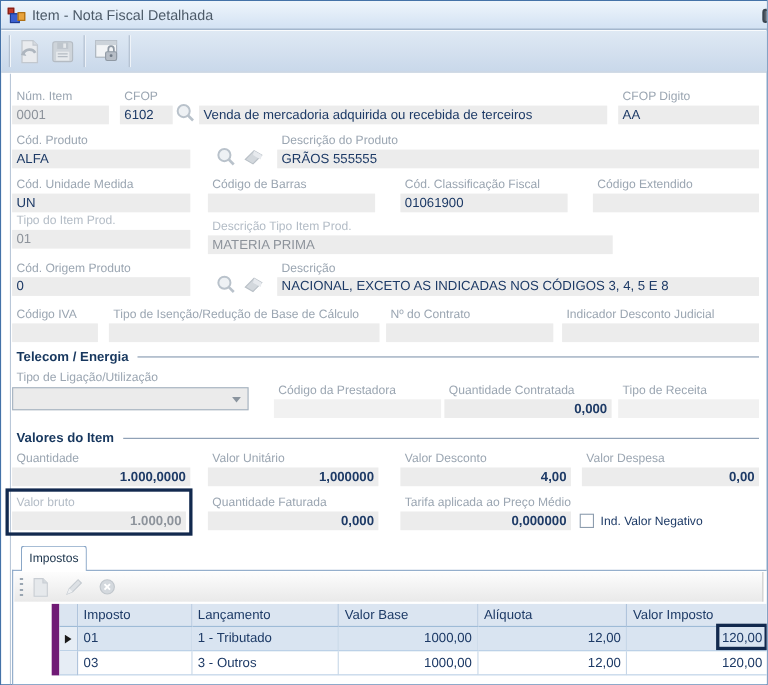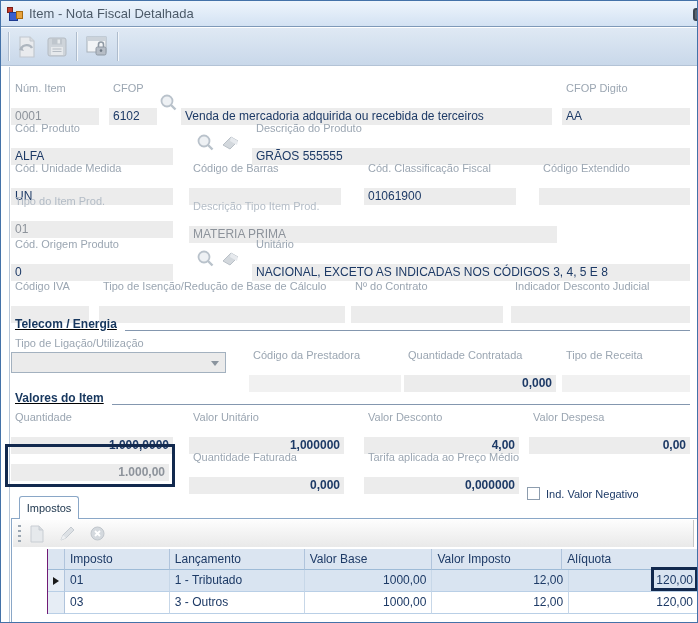--- a/index.html
+++ b/index.html
@@ -30,45 +30,45 @@
     background:linear-gradient(#dfe9f4,#c9d8ea);
     border-bottom:1px solid #b3c3d6;
   }
   .tb-sep { position:absolute; top:4px; width:1px; height:29px; background:#aebccd; box-shadow:1px 0 0 #f2f6fa; }
   .tb-btn { position:absolute; top:3px; width:30px; height:31px; display:flex; align-items:center; justify-content:center; border-radius:3px; }
   
   .fld { position:absolute; }
   .lbl { height:13px; font-size:11px; color:#9ba6b2; white-space:nowrap; padding-left:4px; }
   .lbl.dim { color:#b3bcc6; }
   .box {
-    margin-top:13px; height:17px; background:#ececec; font-size:12px;
+    margin-top:1px; height:17px; background:#ececec; font-size:12px;
     color:#1d3a66; padding:1px 4px 0 4px; white-space:nowrap; overflow:hidden;
   }
   .box.right { text-align:right;font-weight:bold; }
   .box.graytxt { color:#8d939b; }
   .box.lighter { background:#f1f1f1; }
   .combo {
     margin-top:2px; height:21px; background:#ebebeb; border:1px solid #a3b1bf;
     position:relative;
   }
   .combo .arrow {
     position:absolute; right:6px; top:8px; width:0; height:0;
     border-left:4px solid transparent; border-right:4px solid transparent;
     border-top:5px solid #8a949e;
   }
   
-  .section-hdr { position:absolute; display:flex; align-items:flex-end;text-decoration:underline; }
+  .section-hdr { position:absolute; display:flex; align-items:center; }
   .section-hdr .t { font-size:12px; font-weight:bold; color:#17375e; white-space:nowrap; }
   .section-hdr .rule { flex:1; height:1px; background:#8497af; margin-left:8px; }
   
   .icon-wrap { position:absolute; }
   
   .hl-box { position:absolute; border:3px solid #12294e; pointer-events:none; }
   
-  .chk-row { position:absolute; display:flex; align-items:center;margin-top:20px; }
+  .chk-row { position:absolute; display:flex; align-items:center; }
   .chk { width:13px; height:13px; background:#fff; border:1px solid #8d9dae; }
   .chk-lbl { font-size:11px; color:#1d3a66; margin-left:6px; white-space:nowrap; }
   
   .tab {
     position:absolute; left:18px; top:495px; width:60px; height:23px;
     background:#fff; border:1px solid #8aa7c7; border-bottom:none;
     border-radius:3px 3px 0 0; font-size:11px; color:#20384f;
     display:flex; align-items:center; justify-content:center; z-index:3;
   }
   .tab-panel {
@@ -78,21 +78,21 @@
   .grid-toolbar {
     position:absolute; left:1px; top:1px; width:681px; height:27px;
     background:linear-gradient(#fdfdfd,#e9e9e9);
     border-right:1px solid #c6c6c6;
   }
   .grip { position:absolute; left:5px; top:5px; width:3px; height:17px;
     background:repeating-linear-gradient(#9aa6b2 0 2px, transparent 2px 5px); }
   .gt-btn { position:absolute; top:3px; width:22px; height:21px; display:flex; align-items:center; justify-content:center; }
   
   .grid { position:absolute; left:35px; top:30px; width:652px;
-    border-left:1px solid #701a75; font-size:12px; color:#1d3a66; }
+    border-left:7px solid #701a75; font-size:12px; color:#1d3a66; }
   .grow { display:flex; }
   .gcell { border-right:1px solid #c7d7e8; border-bottom:1px solid #b9cfe6; padding:3px 5px 0 5px; height:22px; white-space:nowrap; overflow:hidden; }
   .ghead .gcell { background:#dbe5f1; border-right:1px solid #b0c4dc; border-bottom:1px solid #9ebbd7; height:21px; padding-top:3px; color:#1d3a66; }
   .gsel { background:#e6edf5; border-right:1px solid #b0c4dc; border-bottom:1px solid #b9cfe6; width:17px; height:22px; flex:none; display:flex; align-items:center; justify-content:center; }
   .ghead .gsel { height:21px; background:#dbe5f1; border-bottom:1px solid #9ebbd7; }
   .row-sel .gcell { background:#d9e4f1; }
   .num { text-align:right; }
   .sel-arrow { width:0; height:0; border-top:4px solid transparent; border-bottom:4px solid transparent; border-left:6px solid #1a1a1a; }
   
   .vline { position:absolute; width:1px; background:#b9c7d8; }
@@ -227,21 +227,21 @@
       <line x1="12" y1="12" x2="16.5" y2="16.5" stroke="#b9c2cb" stroke-width="2.4"></line>
     </svg>
   </span>
   <span class="icon-wrap" style="left:218px; top:248px">
     <svg width="22" height="19" viewBox="0 0 22 19">
       <path d="M4 12 L12 4 L19 8 L11 16 Z" fill="#d3d8dd" stroke="#b9c0c7"></path>
       <path d="M12 4 L19 8 L18 12 L11 8 Z" fill="#e7eaee"></path>
     </svg>
   </span>
   <div class="fld" style="left:251px; top:237px; width:438px">
-    <div class="lbl">Unitário</div>
+    <div class="lbl">Descrição</div>
     <div class="box">NACIONAL, EXCETO AS INDICADAS NOS CÓDIGOS 3, 4, 5 E 8</div>
   </div>
 
   <div class="fld" style="left:10px; top:279px; width:78px">
     <div class="lbl">Código IVA</div>
     <div class="box"></div>
   </div>
   <div class="fld" style="left:98px; top:279px; width:246px">
     <div class="lbl">Tipo de Isenção/Redução de Base de Cálculo</div>
     <div class="box"></div>
@@ -294,20 +294,21 @@
   <div class="fld" style="left:363px; top:410px; width:155px">
     <div class="lbl">Valor Desconto</div>
     <div class="box right">4,00</div>
   </div>
   <div class="fld" style="left:528px; top:410px; width:161px">
     <div class="lbl">Valor Despesa</div>
     <div class="box right">0,00</div>
   </div>
 
   <div class="fld" style="left:10px; top:450px; width:158px">
+    <div class="lbl dim">Valor bruto</div>
     <div class="box right graytxt">1.000,00</div>
   </div>
   <div class="hl-box" style="left:4px; top:443px; width:170px; height:43px"></div>
   <div class="fld" style="left:188px; top:450px; width:155px">
     <div class="lbl">Quantidade Faturada</div>
     <div class="box right">0,000</div>
   </div>
   <div class="fld" style="left:363px; top:450px; width:155px">
     <div class="lbl">Tarifa aplicada ao Preço Médio</div>
     <div class="box right">0,000000</div>
@@ -340,22 +341,22 @@
         </svg>
       </div>
     </div>
 
     <div class="grid">
       <div class="grow ghead">
         <div class="gsel"></div>
         <div class="gcell" style="width:105px">Imposto</div>
         <div class="gcell" style="width:135px">Lançamento</div>
         <div class="gcell" style="width:128px">Valor Base</div>
+        <div class="gcell" style="width:137px">Alíquota</div>
         <div class="gcell" style="width:130px">Valor Imposto</div>
-        <div class="gcell" style="width:137px">Alíquota</div>
       </div>
       <div class="grow row-sel">
         <div class="gsel">
             <span class="sel-arrow"></span>
           </div>
         <div class="gcell" style="width:105px">01</div>
         <div class="gcell" style="width:135px">1 - Tributado</div>
         <div class="gcell num" style="width:128px">1000,00</div>
         <div class="gcell num" style="width:137px">12,00</div>
         <div class="gcell num" style="width:130px">120,00</div>

